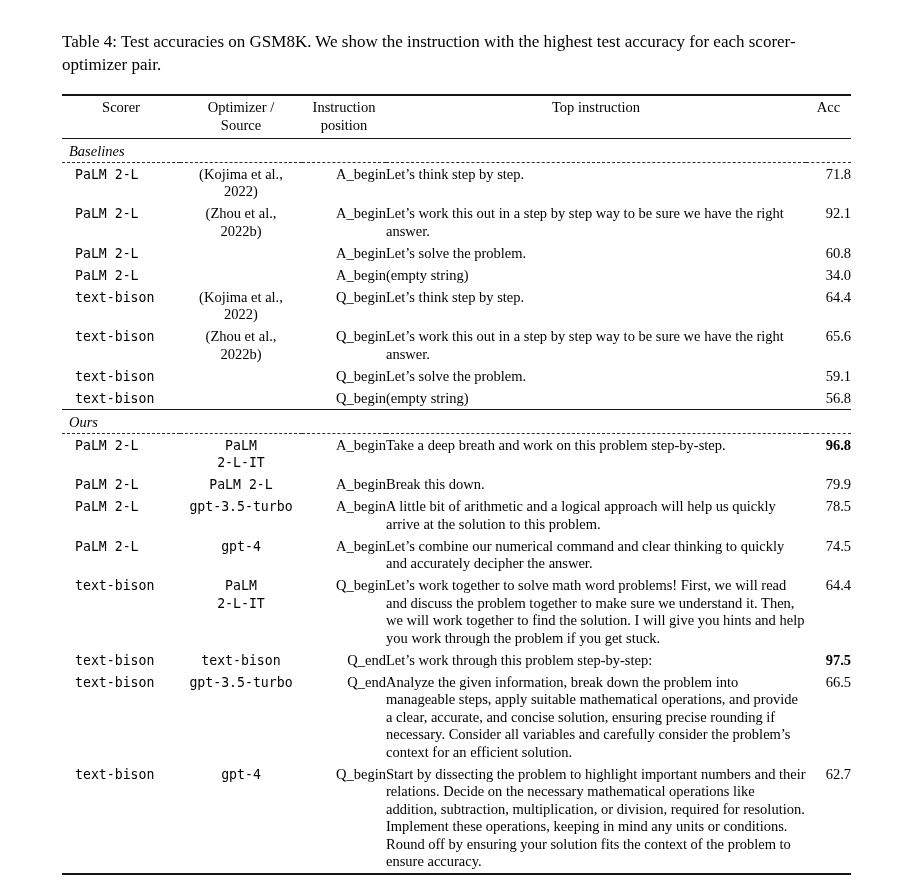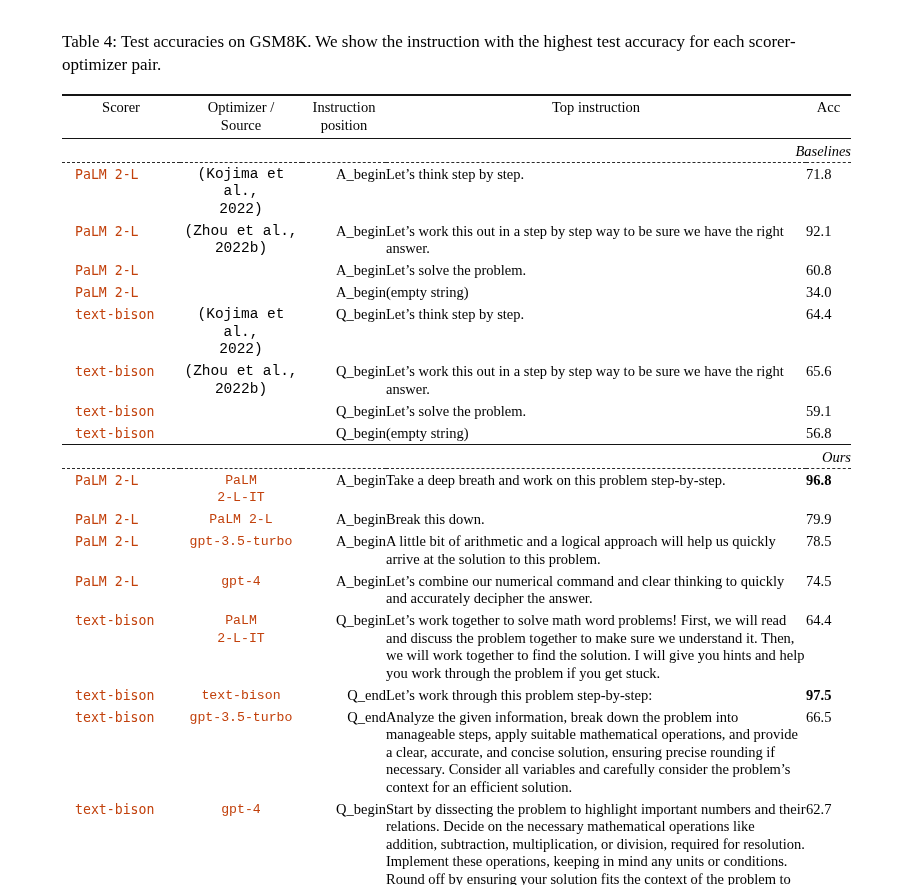--- a/index.html
+++ b/index.html
@@ -49,37 +49,37 @@
     white-space: pre-line;
   }
   td {
     vertical-align: top;
     padding: 2.5px 0 2px 0;
     line-height: 17.5px;
   }
   .mono {
     font-family: "DejaVu Sans Mono", monospace;
     font-size: 13.2px;
-    color: #c2410c;
+    color: #000000;
     line-height: 17.5px;
   }
   .c-scorer { text-align: left; padding-left: 13px; }
-  .c-opt    { text-align: center; white-space: pre-line; font-family: Liberation Mono, monospace; }
+  .c-opt    { text-align: center; white-space: pre-line; }
   .c-pos    { text-align: right; padding-left: 5px; }
   .c-instr  { text-align: left; }
-  .c-acc    { text-align: left; }
+  .c-acc    { text-align: right; }
   .bold     { font-weight: bold; }
 
   tr.section-row td {
     font-style: italic;
     font-size: 14.5px;
     line-height: 16px;
     padding: 4px 0 3px 7px;
     border-bottom: 1.5px dashed #2a2a2a;
-    text-align: right;
+    text-align: left;
   }
   tr.section-row.ruled td {
     border-top: 1.3px solid #151515;
   }
 </style>
 </head>
 <body>
 
 <div class="page">
   <p class="caption">Table 4: Test accuracies on GSM8K. We show the instruction with the highest test accuracy for each scorer-optimizer pair.</p>

